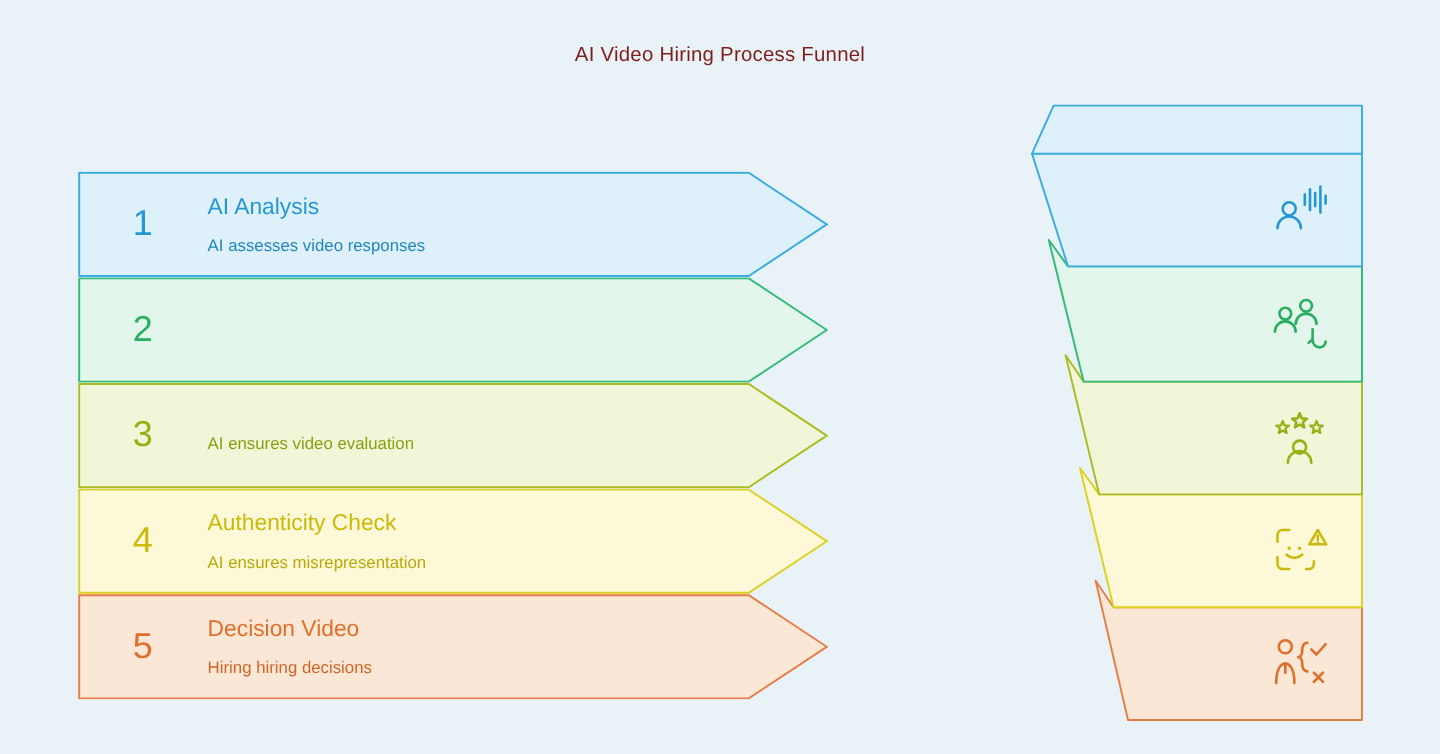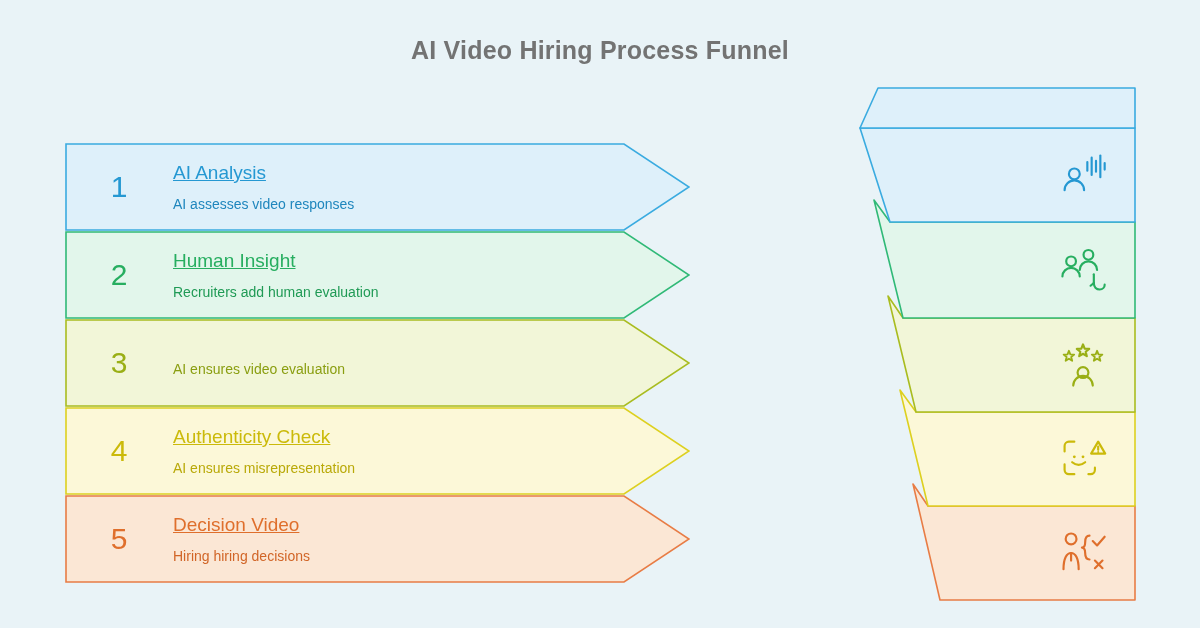--- a/index.html
+++ b/index.html
@@ -7,23 +7,23 @@
   body {
     position:relative;
     overflow:hidden;
     font-family:"Liberation Sans", sans-serif;
     background:#e9f3f7;
   }
   .page-title {
     position:absolute;
     top:36px; left:0; right:0;
     text-align:center;
-    font-size:25px;
-    font-weight:700;
-    color:#737373;
+    font-size:17px;
+    font-weight:400;
+    color:#7f1d1d;
     letter-spacing:0.2px;
   }
   
   .steps {
     position:absolute;
     left:65px; top:143px;
     width:625px;
   }
   .step-row { position:relative; height:88px; }
   .arrow-svg { position:absolute; inset:0; width:100%; height:100%; display:block; }
@@ -41,21 +41,20 @@
     font-size:30px;
     font-weight:400;
     color:var(--title);
     flex:0 0 auto;
   }
   .step-title {
     font-size:19px;
     font-weight:500;
     color:var(--title);
     margin-bottom:7px;
-    text-decoration:underline;
   }
   .step-sub {
     font-size:14px;
     color:var(--sub);
     margin-top:12px;
   }
   
   .funnel {
     position:absolute;
     left:855px; top:85px;
@@ -102,24 +101,20 @@
       </div>
     </div>
   </div>
 
   <div class="step-row" style="--color: #30b977; --fill: #e2f6eb; --title: #27ae60; --sub: #1f9a55;">
     <svg class="arrow-svg" viewBox="0 0 625 88" preserveAspectRatio="none">
       <path class="arrow-shape" d="M1 1 H559 L624 44 L559 87 H1 Z"></path>
     </svg>
     <div class="step-content">
       <div class="step-number">2</div>
-      <div class="step-text">
-        <div class="step-title">Human Insight</div>
-        <div class="step-sub">Recruiters add human evaluation</div>
-      </div>
     </div>
   </div>
 
   <div class="step-row" style="--color: #a9bc20; --fill: #f2f6d8; --title: #9aaf15; --sub: #8a9e10;">
     <svg class="arrow-svg" viewBox="0 0 625 88" preserveAspectRatio="none">
       <path class="arrow-shape" d="M1 1 H559 L624 44 L559 87 H1 Z"></path>
     </svg>
     <div class="step-content">
       <div class="step-number">3</div>
       <div class="step-text">

